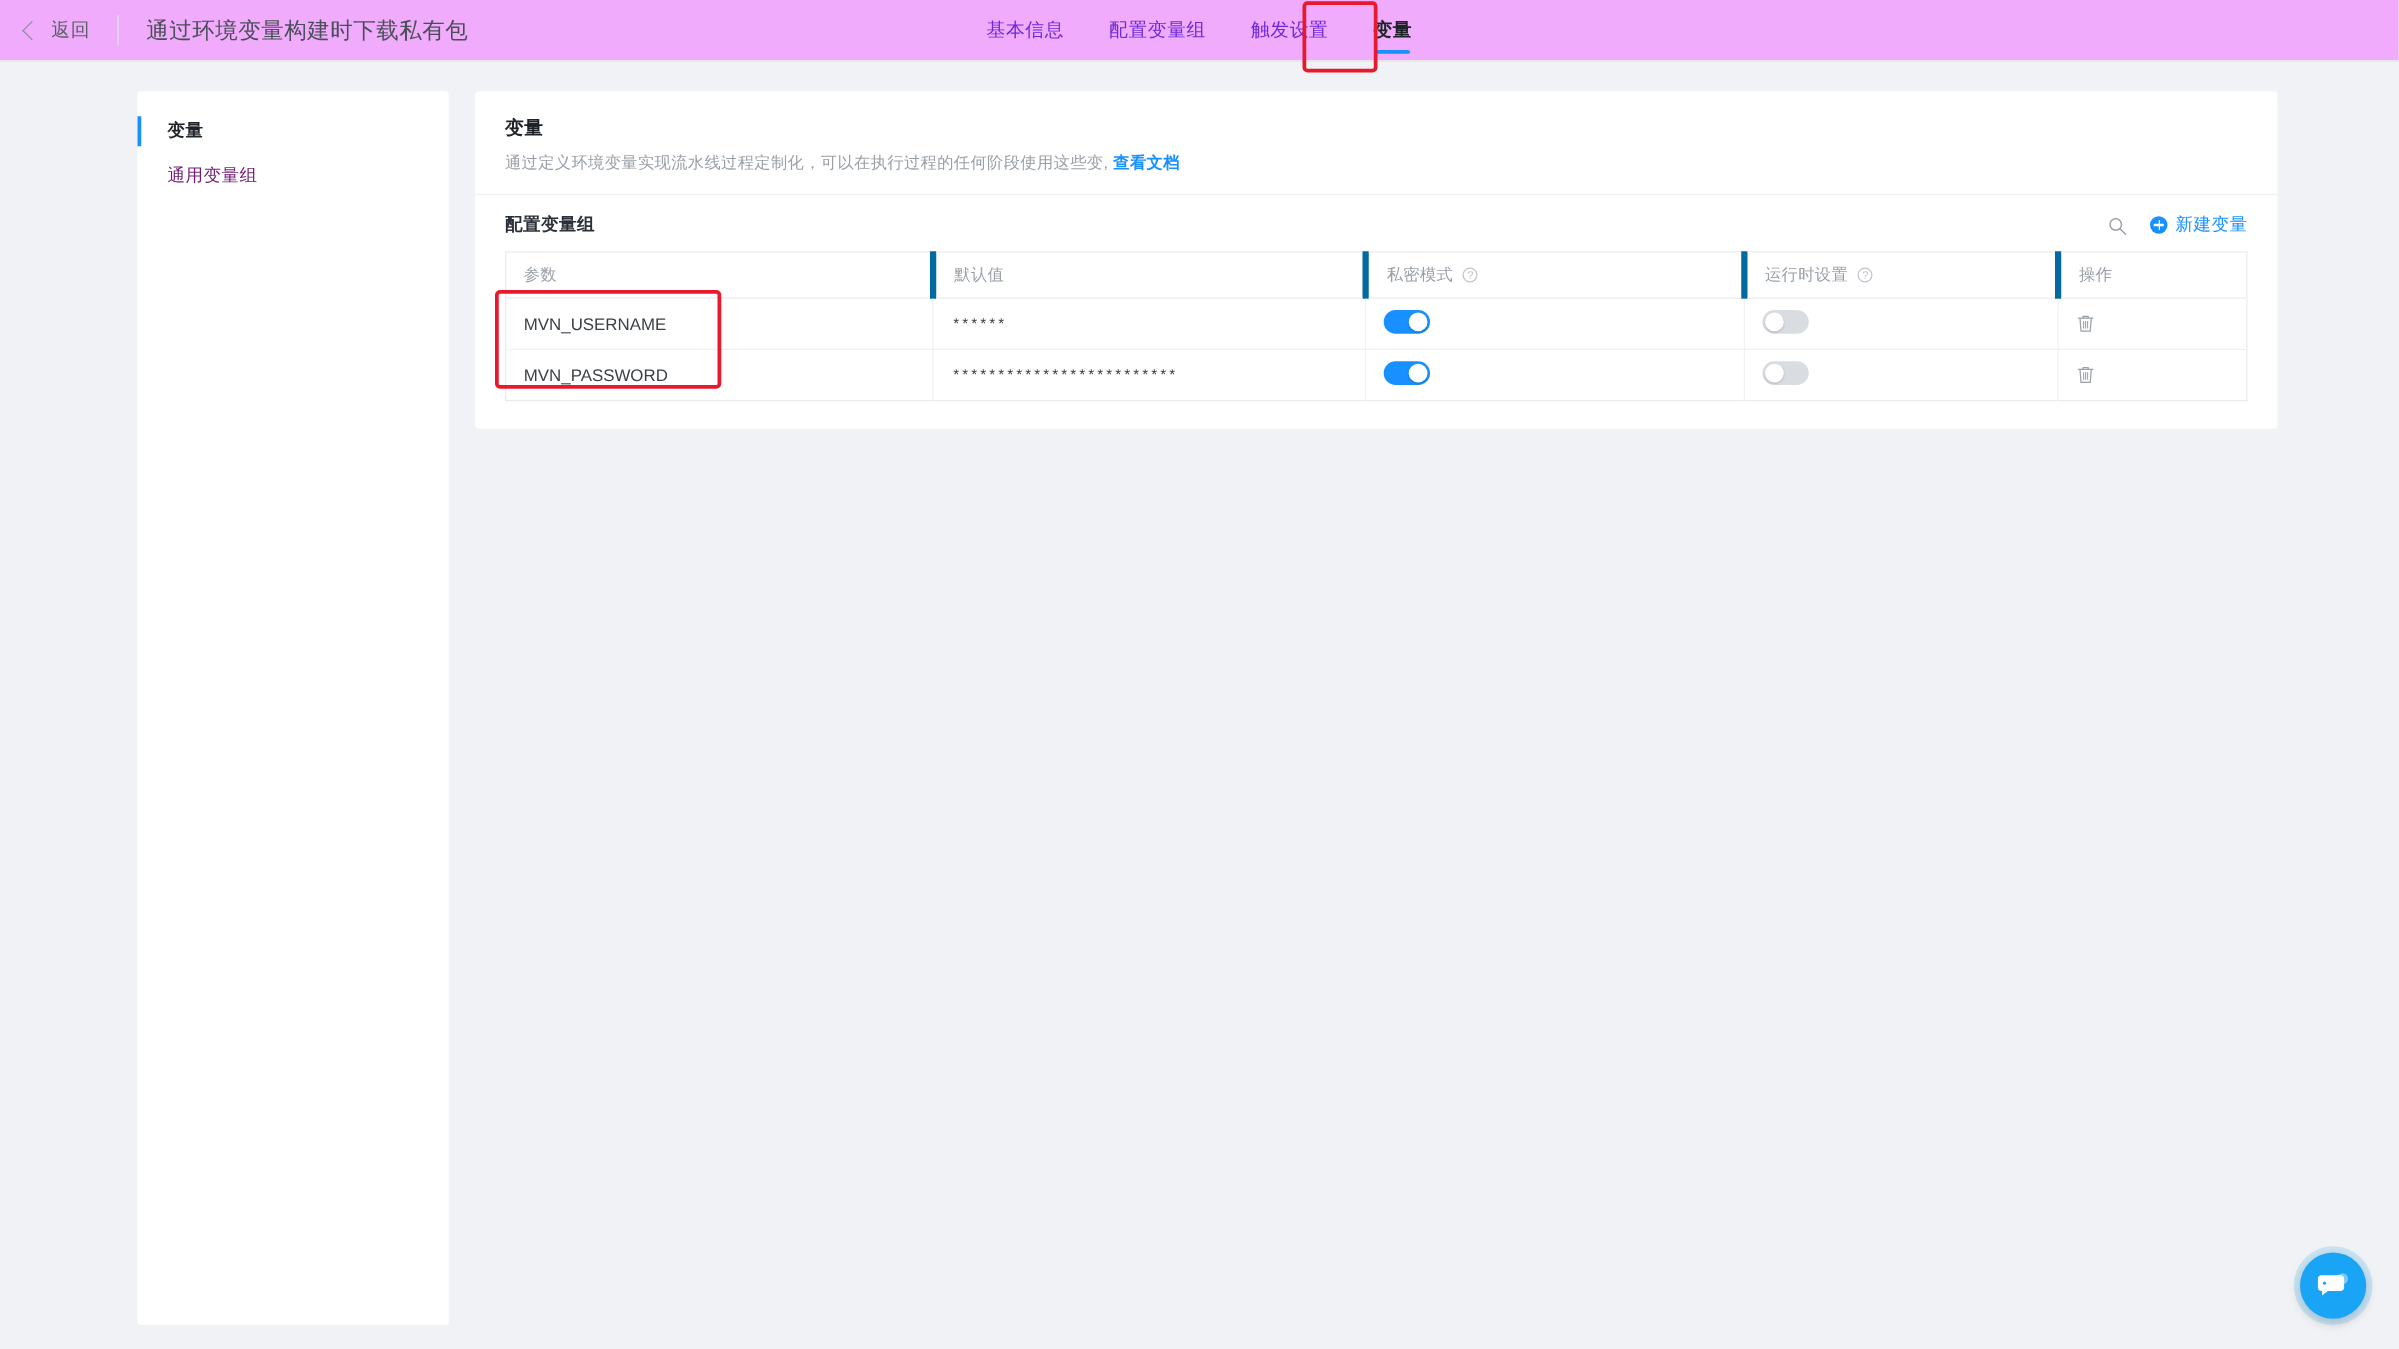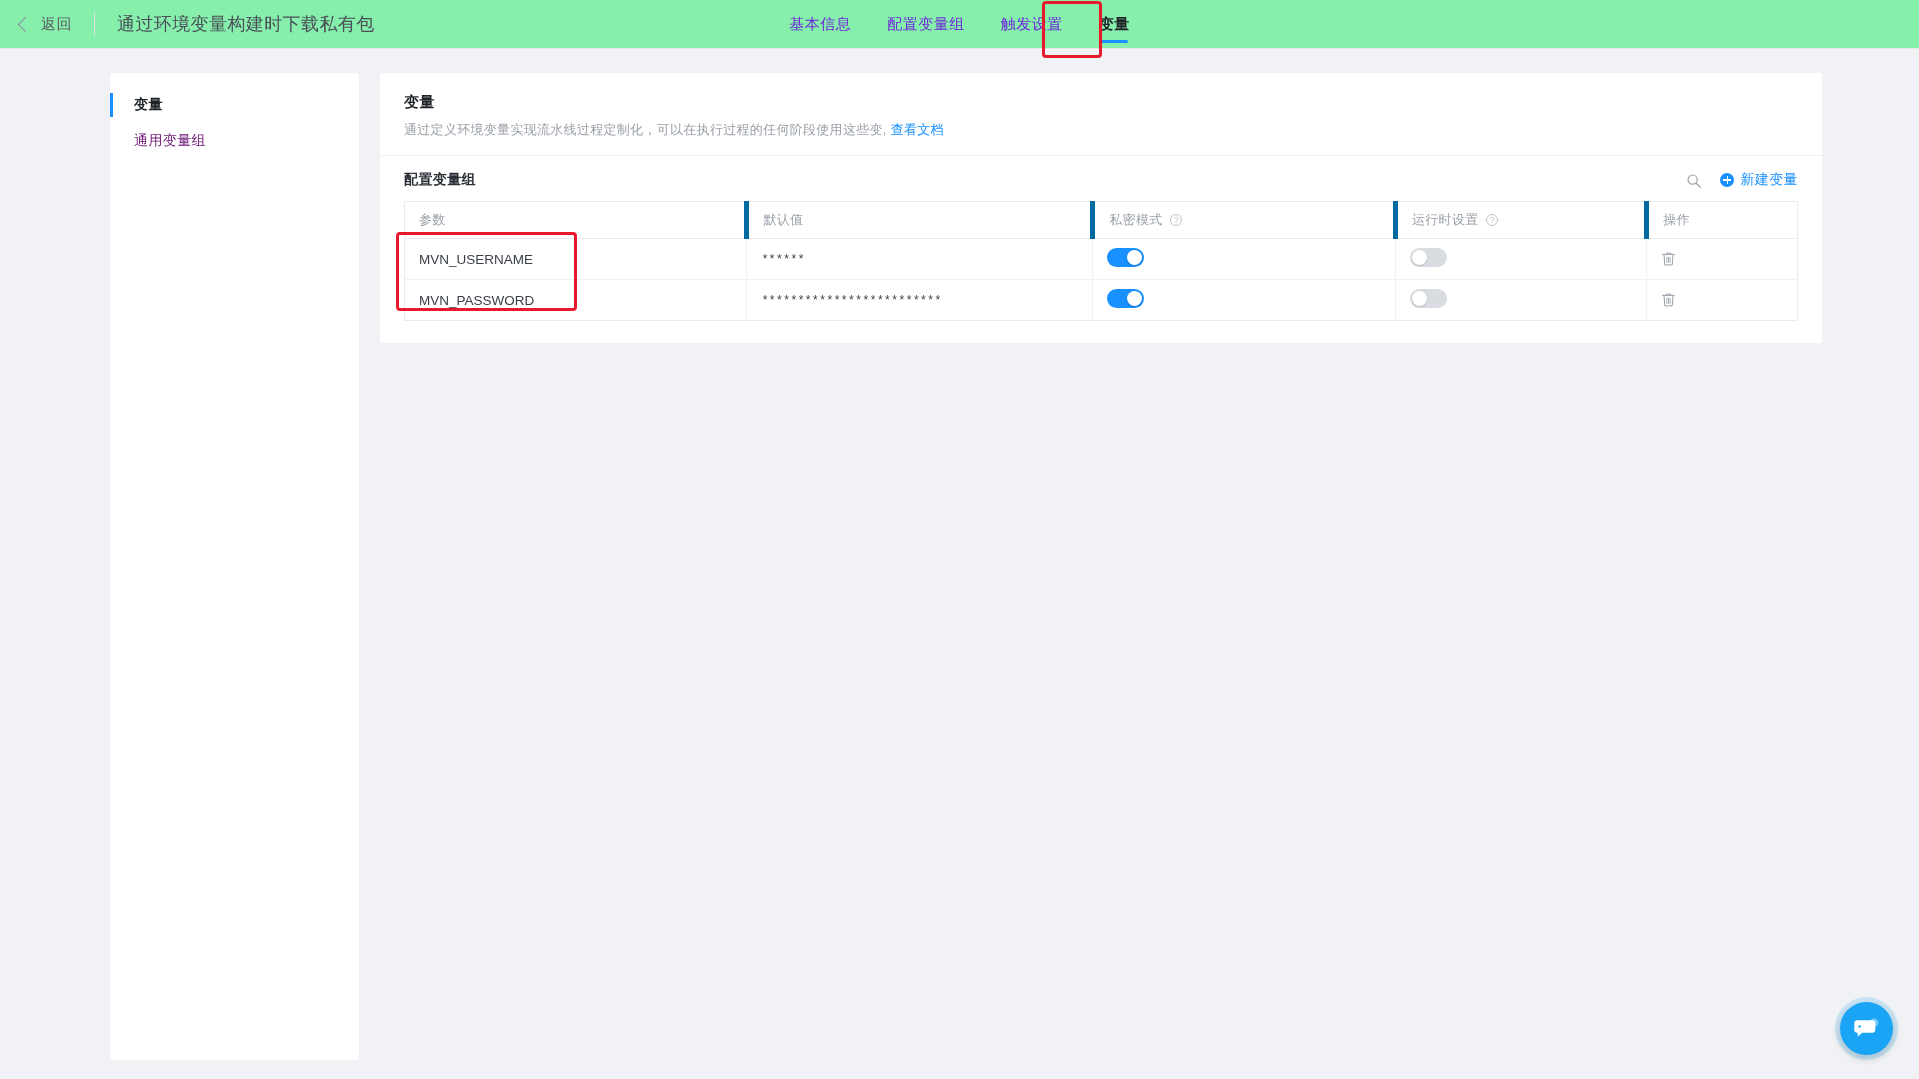--- a/index.html
+++ b/index.html
@@ -15,21 +15,21 @@
     font-size: 14px;
     position: relative;
   }
 
   
   .topbar {
     position: absolute;
     top: 0; left: 0;
     width: 1919px;
     height: 49px;
-    background: #86efac;
+    background: #f0abfc;
     border-bottom: 1px solid #e8e8e8;
     display: flex;
     align-items: center;
   }
   .back-group {
     display: flex;
     align-items: center;
     height: 100%;
     padding-left: 18px;
     cursor: pointer;
@@ -190,20 +190,21 @@
     margin-bottom: 9px;
   }
   .main-desc {
     font-size: 13px;
     color: #9aa0a8;
     letter-spacing: .3px;
   }
   .doc-link {
     color: #1890ff;
     cursor: pointer;
+    font-weight: bold;
   }
 
   .section-row {
     display: flex;
     align-items: center;
     justify-content: space-between;
     padding: 15px 24px 12px 24px;
   }
   .section-title {
     font-size: 14px;

